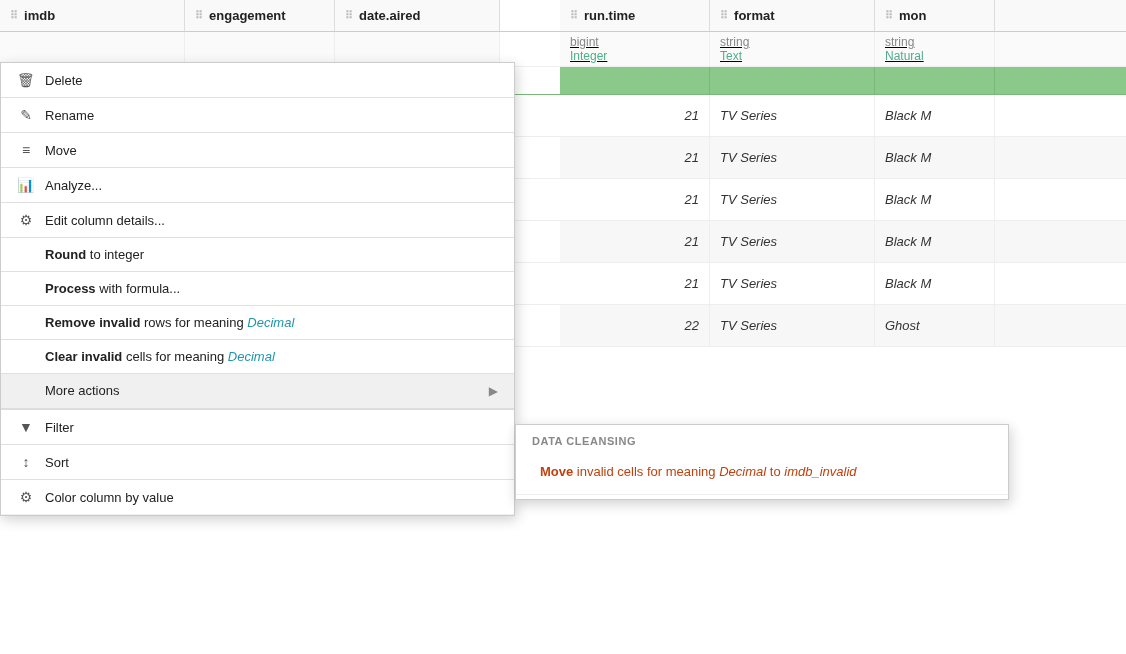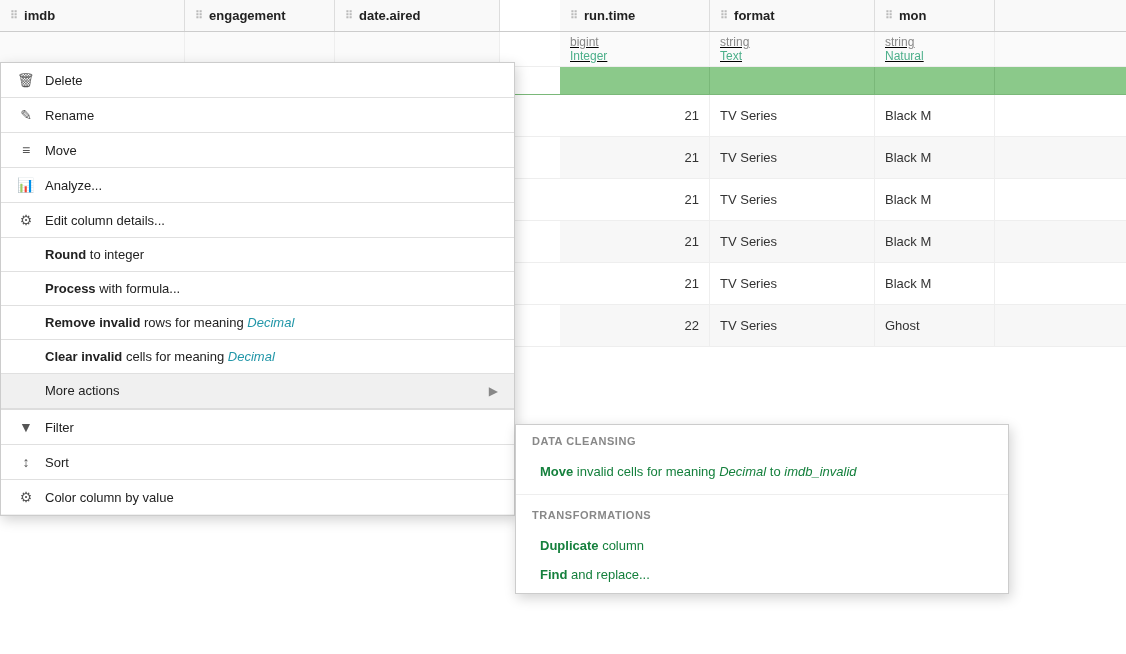--- a/index.html
+++ b/index.html
@@ -81,20 +81,21 @@
 
     .green-cell {
       border-right: 1px solid #7ab879;
     }
 
     .data-row {
       display: flex;
       border-bottom: 1px solid #eee;
       height: 42px;
       align-items: flex-start;
+      font-style: italic;
     }
 
     .data-row:nth-child(even) { background: #f7f7f7; }
     .data-row:nth-child(odd) { background: #fff; }
 
     .data-cell {
       padding: 0 10px;
       border-right: 1px solid #eee;
       height: 100%;
       display: flex;
@@ -172,21 +173,21 @@
       text-transform: uppercase;
       margin-bottom: 6px;
       padding-bottom: 4px;
     }
 
     .submenu-item {
       display: flex;
       align-items: center;
       padding: 7px 8px;
       font-size: 13px;
-      color: #15803d;
+      color: #c2410c;
       cursor: pointer;
     }
 
     .submenu-divider {
       border: none;
       border-top: 1px solid #eee;
       margin: 4px 0;
     }
   </style>
 </head>
@@ -384,22 +385,13 @@
 <div class="submenu">
   <div class="submenu-section">
     <div class="submenu-section-title">DATA CLEANSING</div>
     <div class="submenu-item">
       <span>
         <strong>Move</strong> invalid cells for meaning <em>Decimal</em> to <em>imdb_invalid</em>
       </span>
     </div>
   </div>
   <hr class="submenu-divider">
-  <div class="submenu-section">
-    <div class="submenu-section-title">TRANSFORMATIONS</div>
-    <div class="submenu-item">
-      <span><strong>Duplicate</strong> column</span>
-    </div>
-    <div class="submenu-item">
-      <span><strong>Find</strong> and replace...</span>
-    </div>
-  </div>
 </div>
 
 </body></html>

